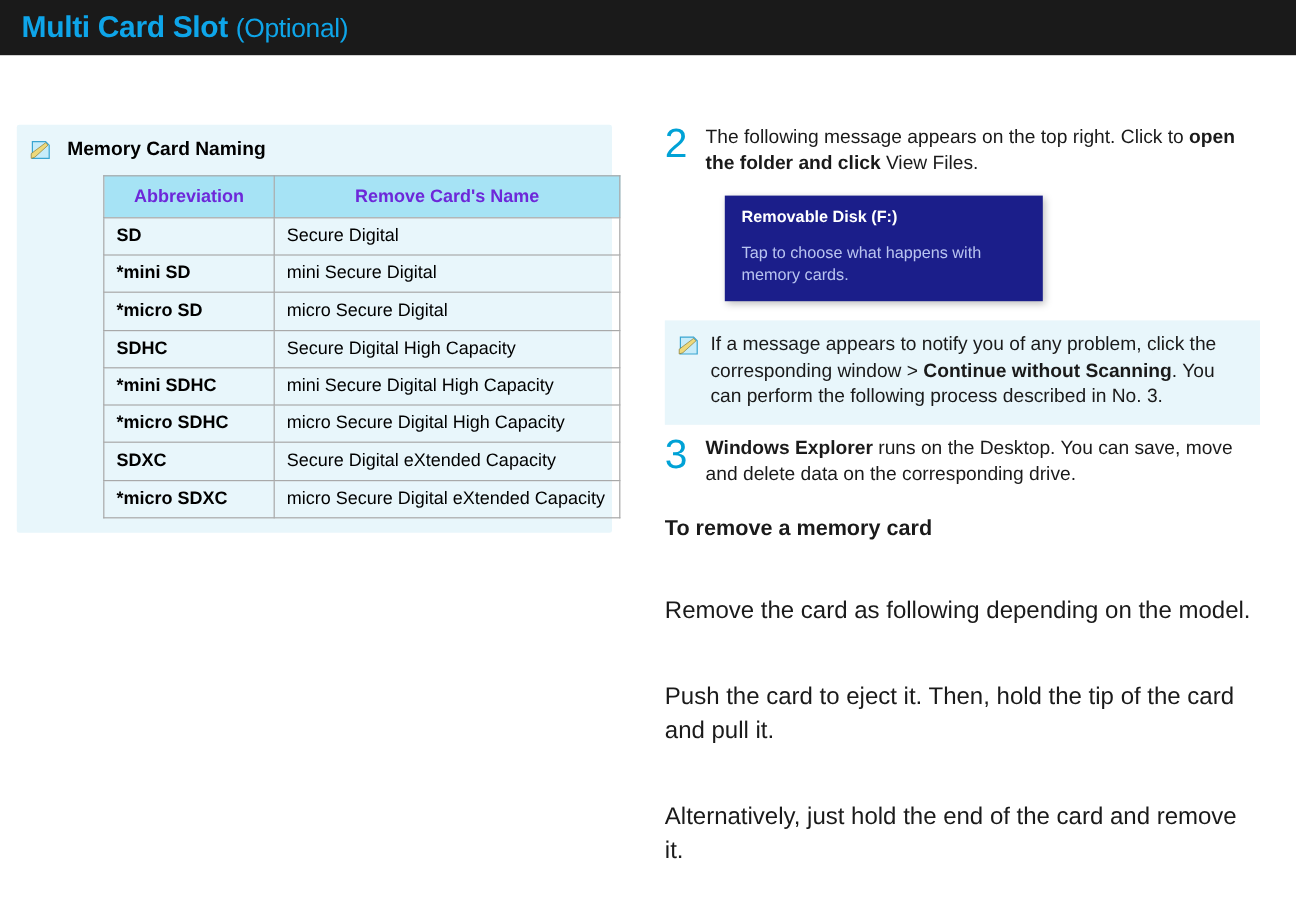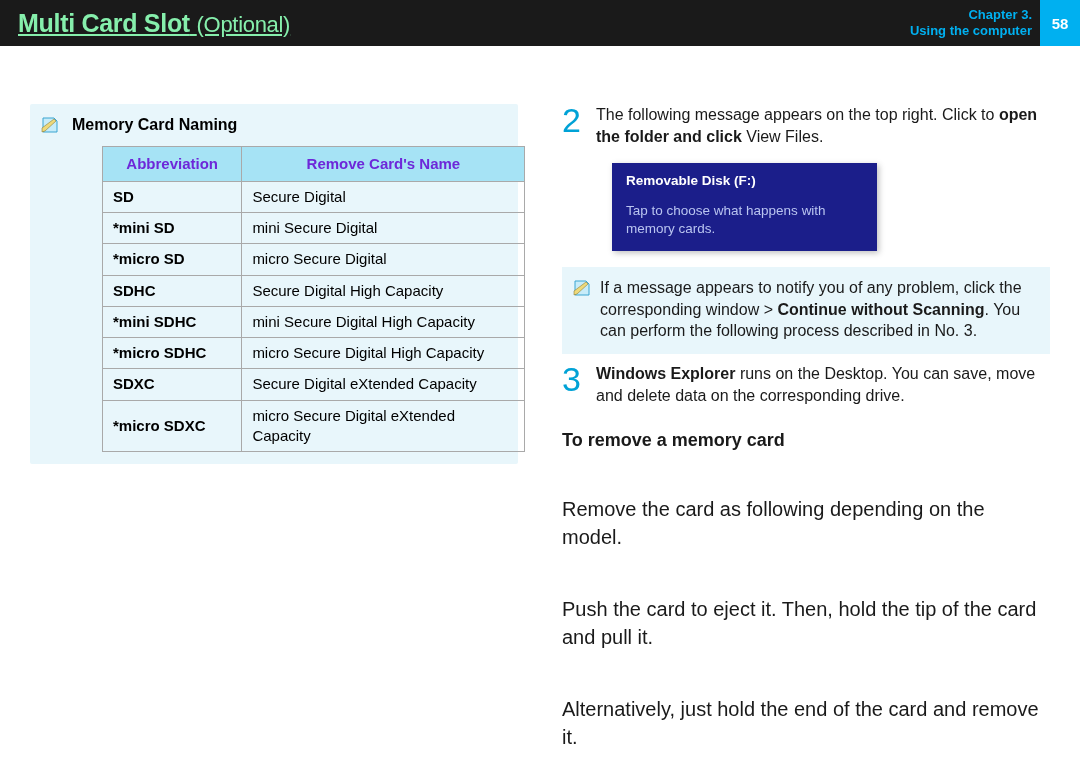--- a/index.html
+++ b/index.html
@@ -12,25 +12,24 @@
   }
   .header-bar {
     background: #1a1a1a;
     height: 46px;
     display: flex;
     align-items: center;
     justify-content: space-between;
     padding: 0 0 0 18px;
   }
   .title {
-    color: #86efac;
+    color: #0ea5e9;
     font-size: 25px;
     font-weight: 700;
     letter-spacing: -0.3px;
-    text-decoration: underline;
   }
   .title .optional {
     font-weight: 400;
     font-size: 22px;
   }
   .header-right {
     display: flex;
     align-items: center;
     height: 100%;
   }
@@ -49,21 +48,21 @@
     width: 40px;
     display: flex;
     align-items: center;
     justify-content: center;
     font-weight: 700;
     font-size: 15px;
   }
   .content {
     display: flex;
     gap: 44px;
-    padding: 58px 30px 0 30px;
+    padding: 58px 30px 0 14px;
   }
   .col { flex: 1; min-width: 0; }
   .note-box {
     background: #e8f6fb;
     border-radius: 2px;
     padding: 10px 14px 12px 12px;
     position: relative;
     font-size: 16px;
     line-height: 1.35;
   }
@@ -164,29 +163,20 @@
     margin-top: 44px;
   }
 </style>
 </head>
 <body>
 
 <div class="header-bar">
   <div class="title">
     <span>Multi Card Slot</span>
     <span class="optional">(Optional)</span>
-  </div>
-  <div class="header-right">
-    <div class="chapter-info">
-      <div>Chapter 3.</div>
-      <div>Using the computer</div>
-    </div>
-    <div class="page-badge">
-      <span>58</span>
-    </div>
   </div>
 </div>
 
 <div class="content">
 
   <div class="col">
     <div class="note-box">
       <span class="note-icon">
         <svg width="20" height="20" viewBox="0 0 20 20">
           <path d="M3 4 L14 4 L17 7 L17 18 L3 18 Z" fill="#c7ecf9" stroke="#3aa5d1" stroke-width="1"></path>

